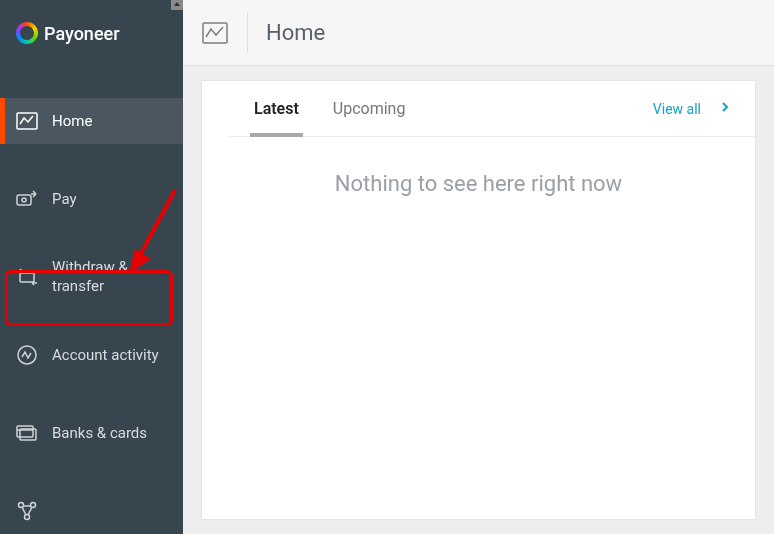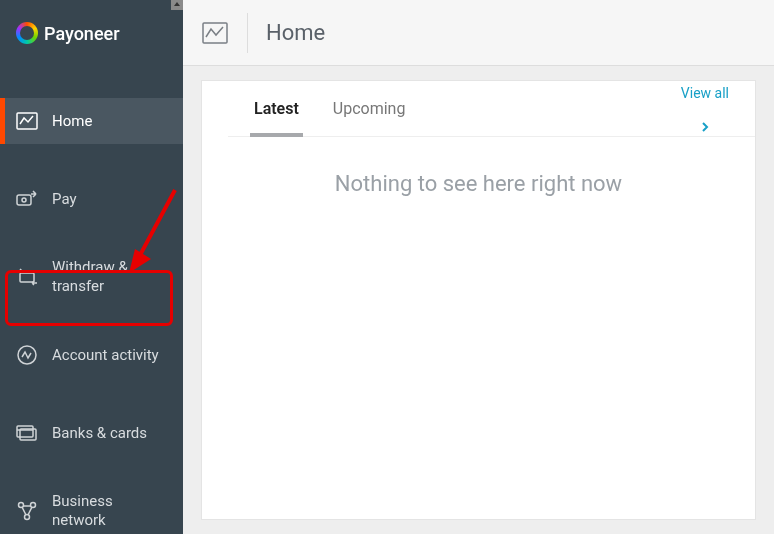--- a/index.html
+++ b/index.html
@@ -25,21 +25,21 @@
 .topbar .hdr-icon { width:28px; height:28px; display:flex; align-items:center; justify-content:center; color:#666; }
 .topbar .divider { width:1px; height:40px; background:#ddd; }
 .topbar .page-title { font-size: 22px; color:#5a6169; font-weight:400; }
 
 .content { padding: 14px 18px; flex:1; }
 .card { background:#fff; border:1px solid #e4e4e4; height: 440px; }
 .tabs { display:flex; align-items:center; height:56px; border-bottom:1px solid #eee; padding: 0 26px; position:relative;margin-left:26px; }
 .tab { margin-right: 34px; font-size:16px; color:#777; height:100%; display:flex; align-items:center; cursor:pointer; position:relative; }
 .tab.active { color:#222; font-weight:600; }
 .tab.active::after { content:""; position:absolute; left:-4px; right:-4px; bottom:-1px; height:4px; background:#a7a9ac; }
-.viewall { margin-left:auto; color:#18a0c7; font-size:14px; display:flex; align-items:center; gap:20px; cursor:pointer;flex-direction:column; }
+.viewall { margin-left:auto; color:#18a0c7; font-size:14px; display:flex; gap:20px; cursor:pointer; }
 .empty { text-align:center; padding-top: 34px; color:#9aa0a6; font-size:22px; }
 
 svg { display:block; }
 </style>
 </head>
 <body>
 
 <div class="app">
   <aside class="sidebar">
     <div class="sidebar-scrollbar"></div>
@@ -105,21 +105,20 @@
 
     <div class="nav-item">
       <span class="icon">
         <svg width="22" height="22" viewBox="0 0 22 22" fill="none" stroke="#cfd3d6" stroke-width="1.5">
             <circle cx="5" cy="5" r="2.5"></circle>
             <circle cx="17" cy="5" r="2.5"></circle>
             <circle cx="11" cy="17" r="2.5"></circle>
             <path d="M7 6 L15 6 M6 7 L10 15 M16 7 L12 15"></path>
           </svg>
       </span>
-      <span class="label">Business network</span>
     </div>
 
     <div class="highlight-box"></div>
     <div class="arrow-annotation">
       <svg width="60" height="95" viewBox="0 0 60 95">
           <line x1="50" y1="5" x2="14" y2="72" stroke="#e60000" stroke-width="4"></line>
           <polygon points="4,88 10,64 26,74" fill="#e60000"></polygon>
         </svg>
     </div>
   </aside>

